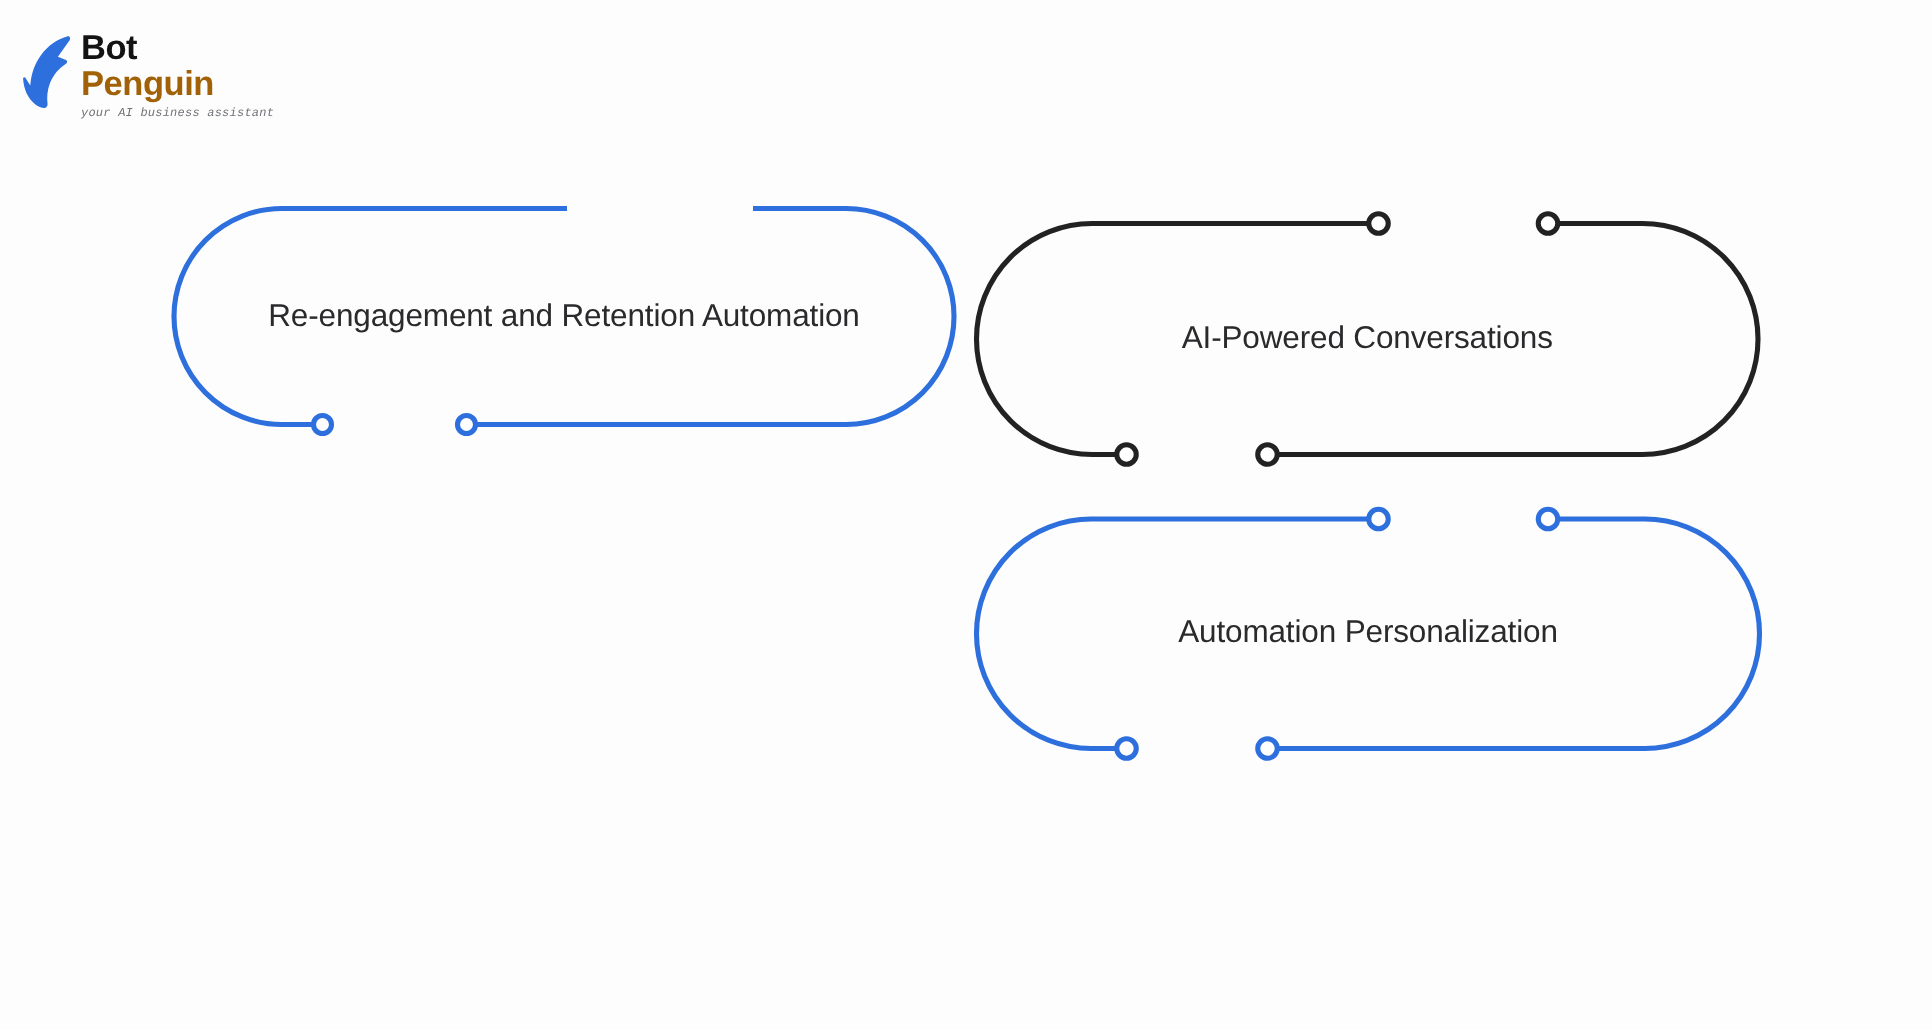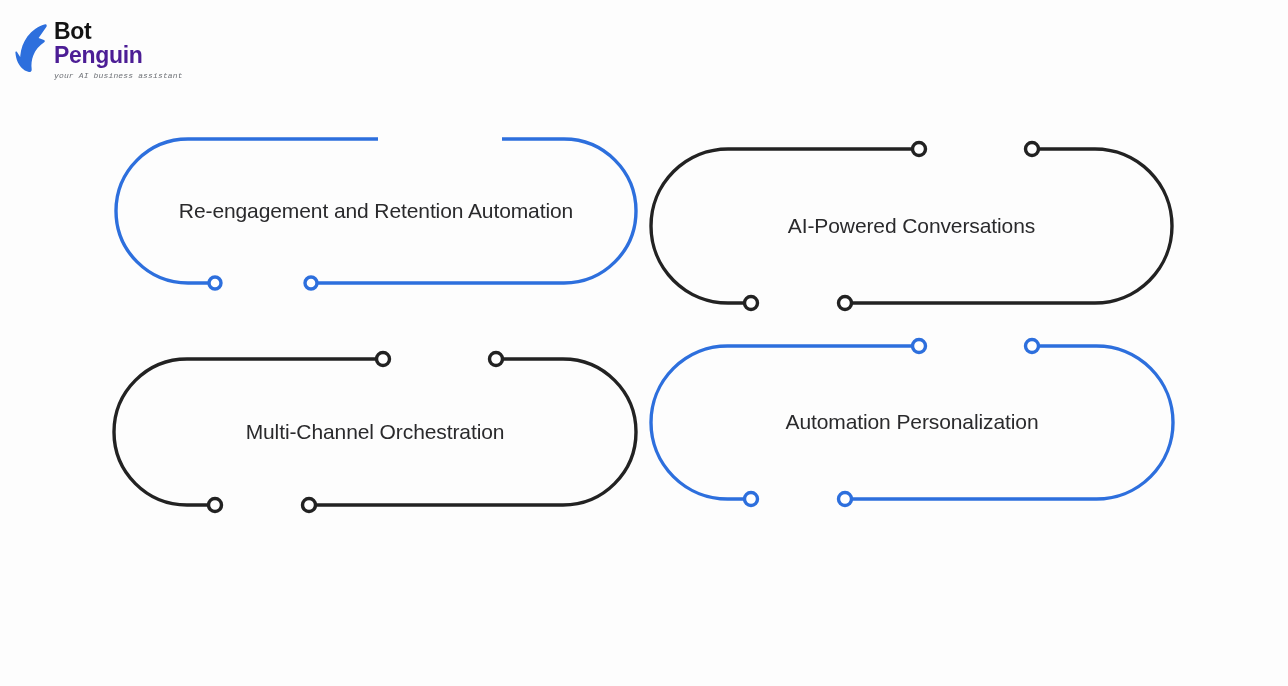--- a/index.html
+++ b/index.html
@@ -39,21 +39,21 @@
   .logo-word-top {
     font-size: 23px;
     font-weight: bold;
     color: #131313;
     letter-spacing: -0.3px;
     line-height: 1.04;
   }
   .logo-word-bottom {
     font-size: 23px;
     font-weight: bold;
-    color: #4c1d95;
+    color: #a16207;
     letter-spacing: -0.3px;
     line-height: 1.04;
   }
   .logo-tagline {
     font-size: 8px;
     font-style: italic;
     color: #6f7277;
     letter-spacing: 0.15px;
     margin-top: 4px;
     white-space: nowrap;
@@ -134,31 +134,20 @@
         <path d="M 268 0 L 77 0 A 77 77 0 0 0 77 154 L 100 154" fill="none" stroke="#222222" stroke-width="3.4" stroke-linecap="butt"></path>
         <path d="M 194 154 L 444 154 A 77 77 0 0 0 444 0 L 381 0" fill="none" stroke="#222222" stroke-width="3.4" stroke-linecap="butt"></path>
         <circle cx="268" cy="0" r="6.5" fill="#ffffff" stroke="#222222" stroke-width="3.4"></circle>
         <circle cx="381" cy="0" r="6.5" fill="#ffffff" stroke="#222222" stroke-width="3.4"></circle>
         <circle cx="100" cy="154" r="6.5" fill="#ffffff" stroke="#222222" stroke-width="3.4"></circle>
         <circle cx="194" cy="154" r="6.5" fill="#ffffff" stroke="#222222" stroke-width="3.4"></circle>
       </svg>
     <div class="capsule-label">AI-Powered Conversations</div>
   </div>
 
-  <div class="capsule" id="capsule-2" style="width: 522px; height: 146px;">
-      <svg width="542" height="166" viewBox="-10 -10 542 166" style="position: absolute; left: -10px; top: -10px;">
-        <path d="M 269 0 L 73 0 A 73 73 0 0 0 73 146 L 101 146" fill="none" stroke="#222222" stroke-width="3.4" stroke-linecap="butt"></path>
-        <path d="M 195 146 L 449 146 A 73 73 0 0 0 449 0 L 382 0" fill="none" stroke="#222222" stroke-width="3.4" stroke-linecap="butt"></path>
-        <circle cx="269" cy="0" r="6.5" fill="#ffffff" stroke="#222222" stroke-width="3.4"></circle>
-        <circle cx="382" cy="0" r="6.5" fill="#ffffff" stroke="#222222" stroke-width="3.4"></circle>
-        <circle cx="101" cy="146" r="6.5" fill="#ffffff" stroke="#222222" stroke-width="3.4"></circle>
-        <circle cx="195" cy="146" r="6.5" fill="#ffffff" stroke="#222222" stroke-width="3.4"></circle>
-      </svg>
-    <div class="capsule-label">Multi-Channel Orchestration</div>
-  </div>
 
   <div class="capsule" id="capsule-3" style="width: 522px; height: 153px;">
       <svg width="542" height="173" viewBox="-10 -10 542 173" style="position: absolute; left: -10px; top: -10px;">
         <path d="M 268 0 L 76.5 0 A 76.5 76.5 0 0 0 76.5 153 L 100 153" fill="none" stroke="#2d6fdd" stroke-width="3.4" stroke-linecap="butt"></path>
         <path d="M 194 153 L 445.5 153 A 76.5 76.5 0 0 0 445.5 0 L 381 0" fill="none" stroke="#2d6fdd" stroke-width="3.4" stroke-linecap="butt"></path>
         <circle cx="268" cy="0" r="6.5" fill="#ffffff" stroke="#2d6fdd" stroke-width="3.4"></circle>
         <circle cx="381" cy="0" r="6.5" fill="#ffffff" stroke="#2d6fdd" stroke-width="3.4"></circle>
         <circle cx="100" cy="153" r="6.5" fill="#ffffff" stroke="#2d6fdd" stroke-width="3.4"></circle>
         <circle cx="194" cy="153" r="6.5" fill="#ffffff" stroke="#2d6fdd" stroke-width="3.4"></circle>
       </svg>

